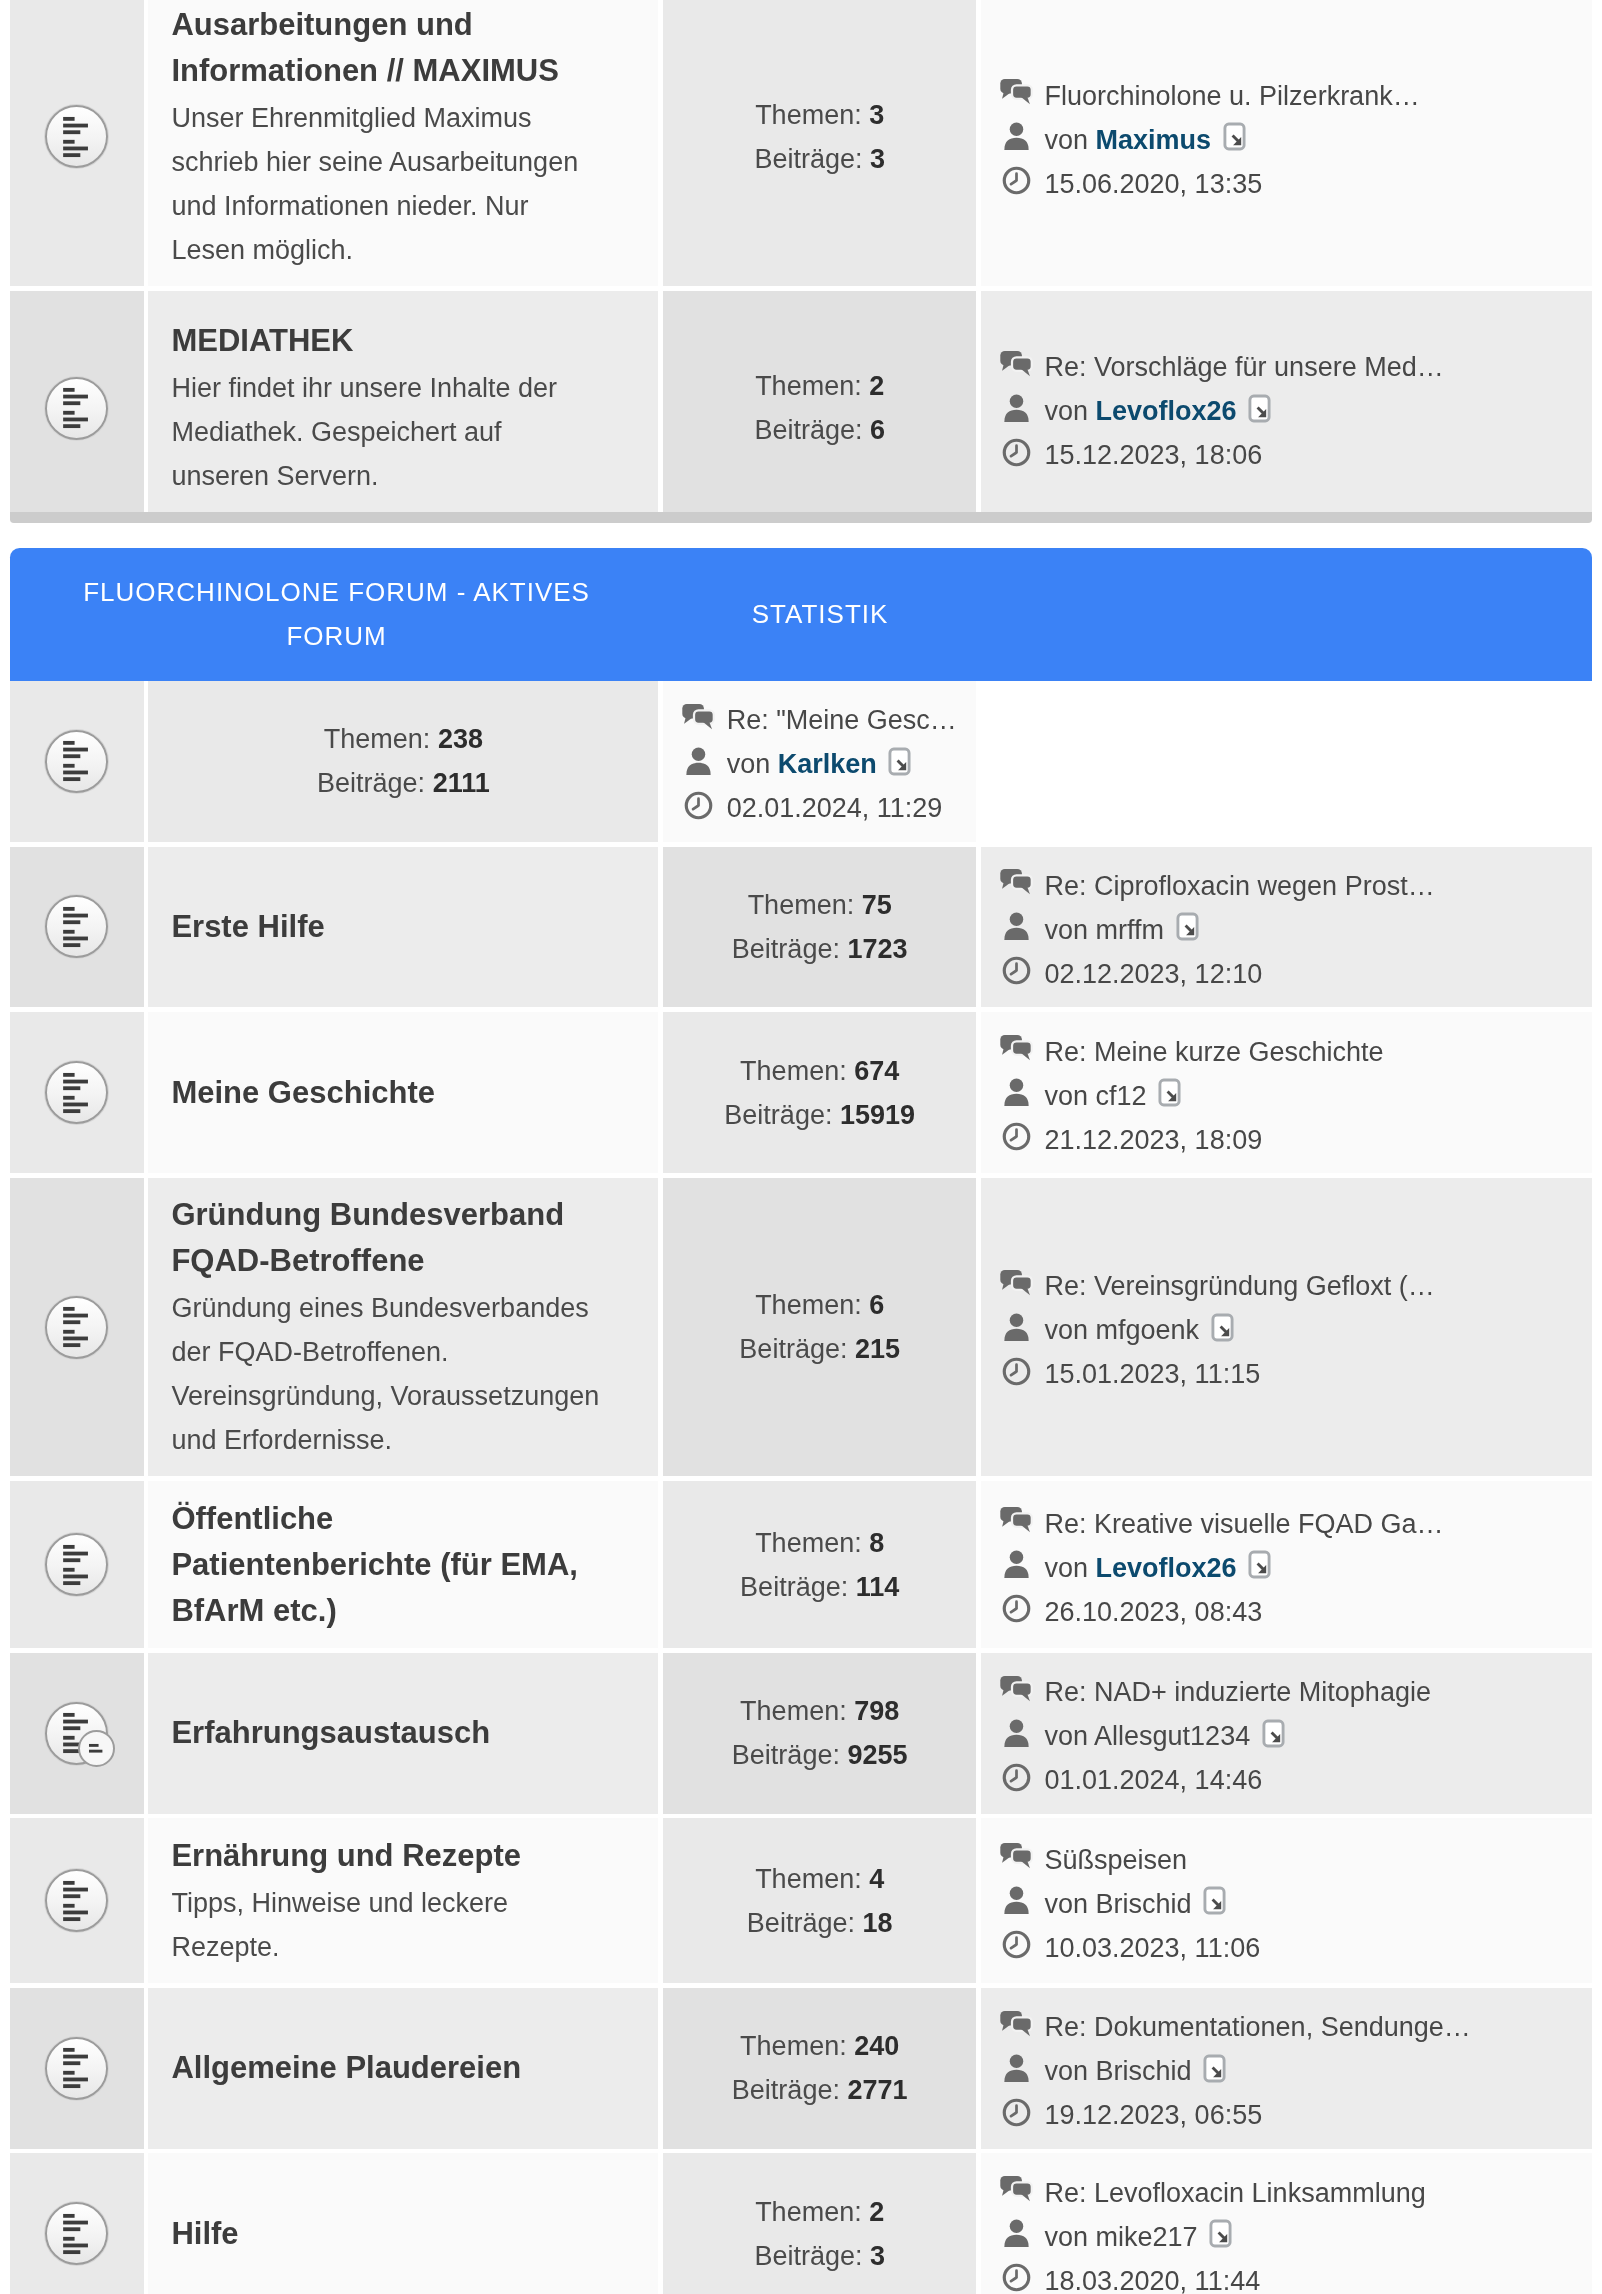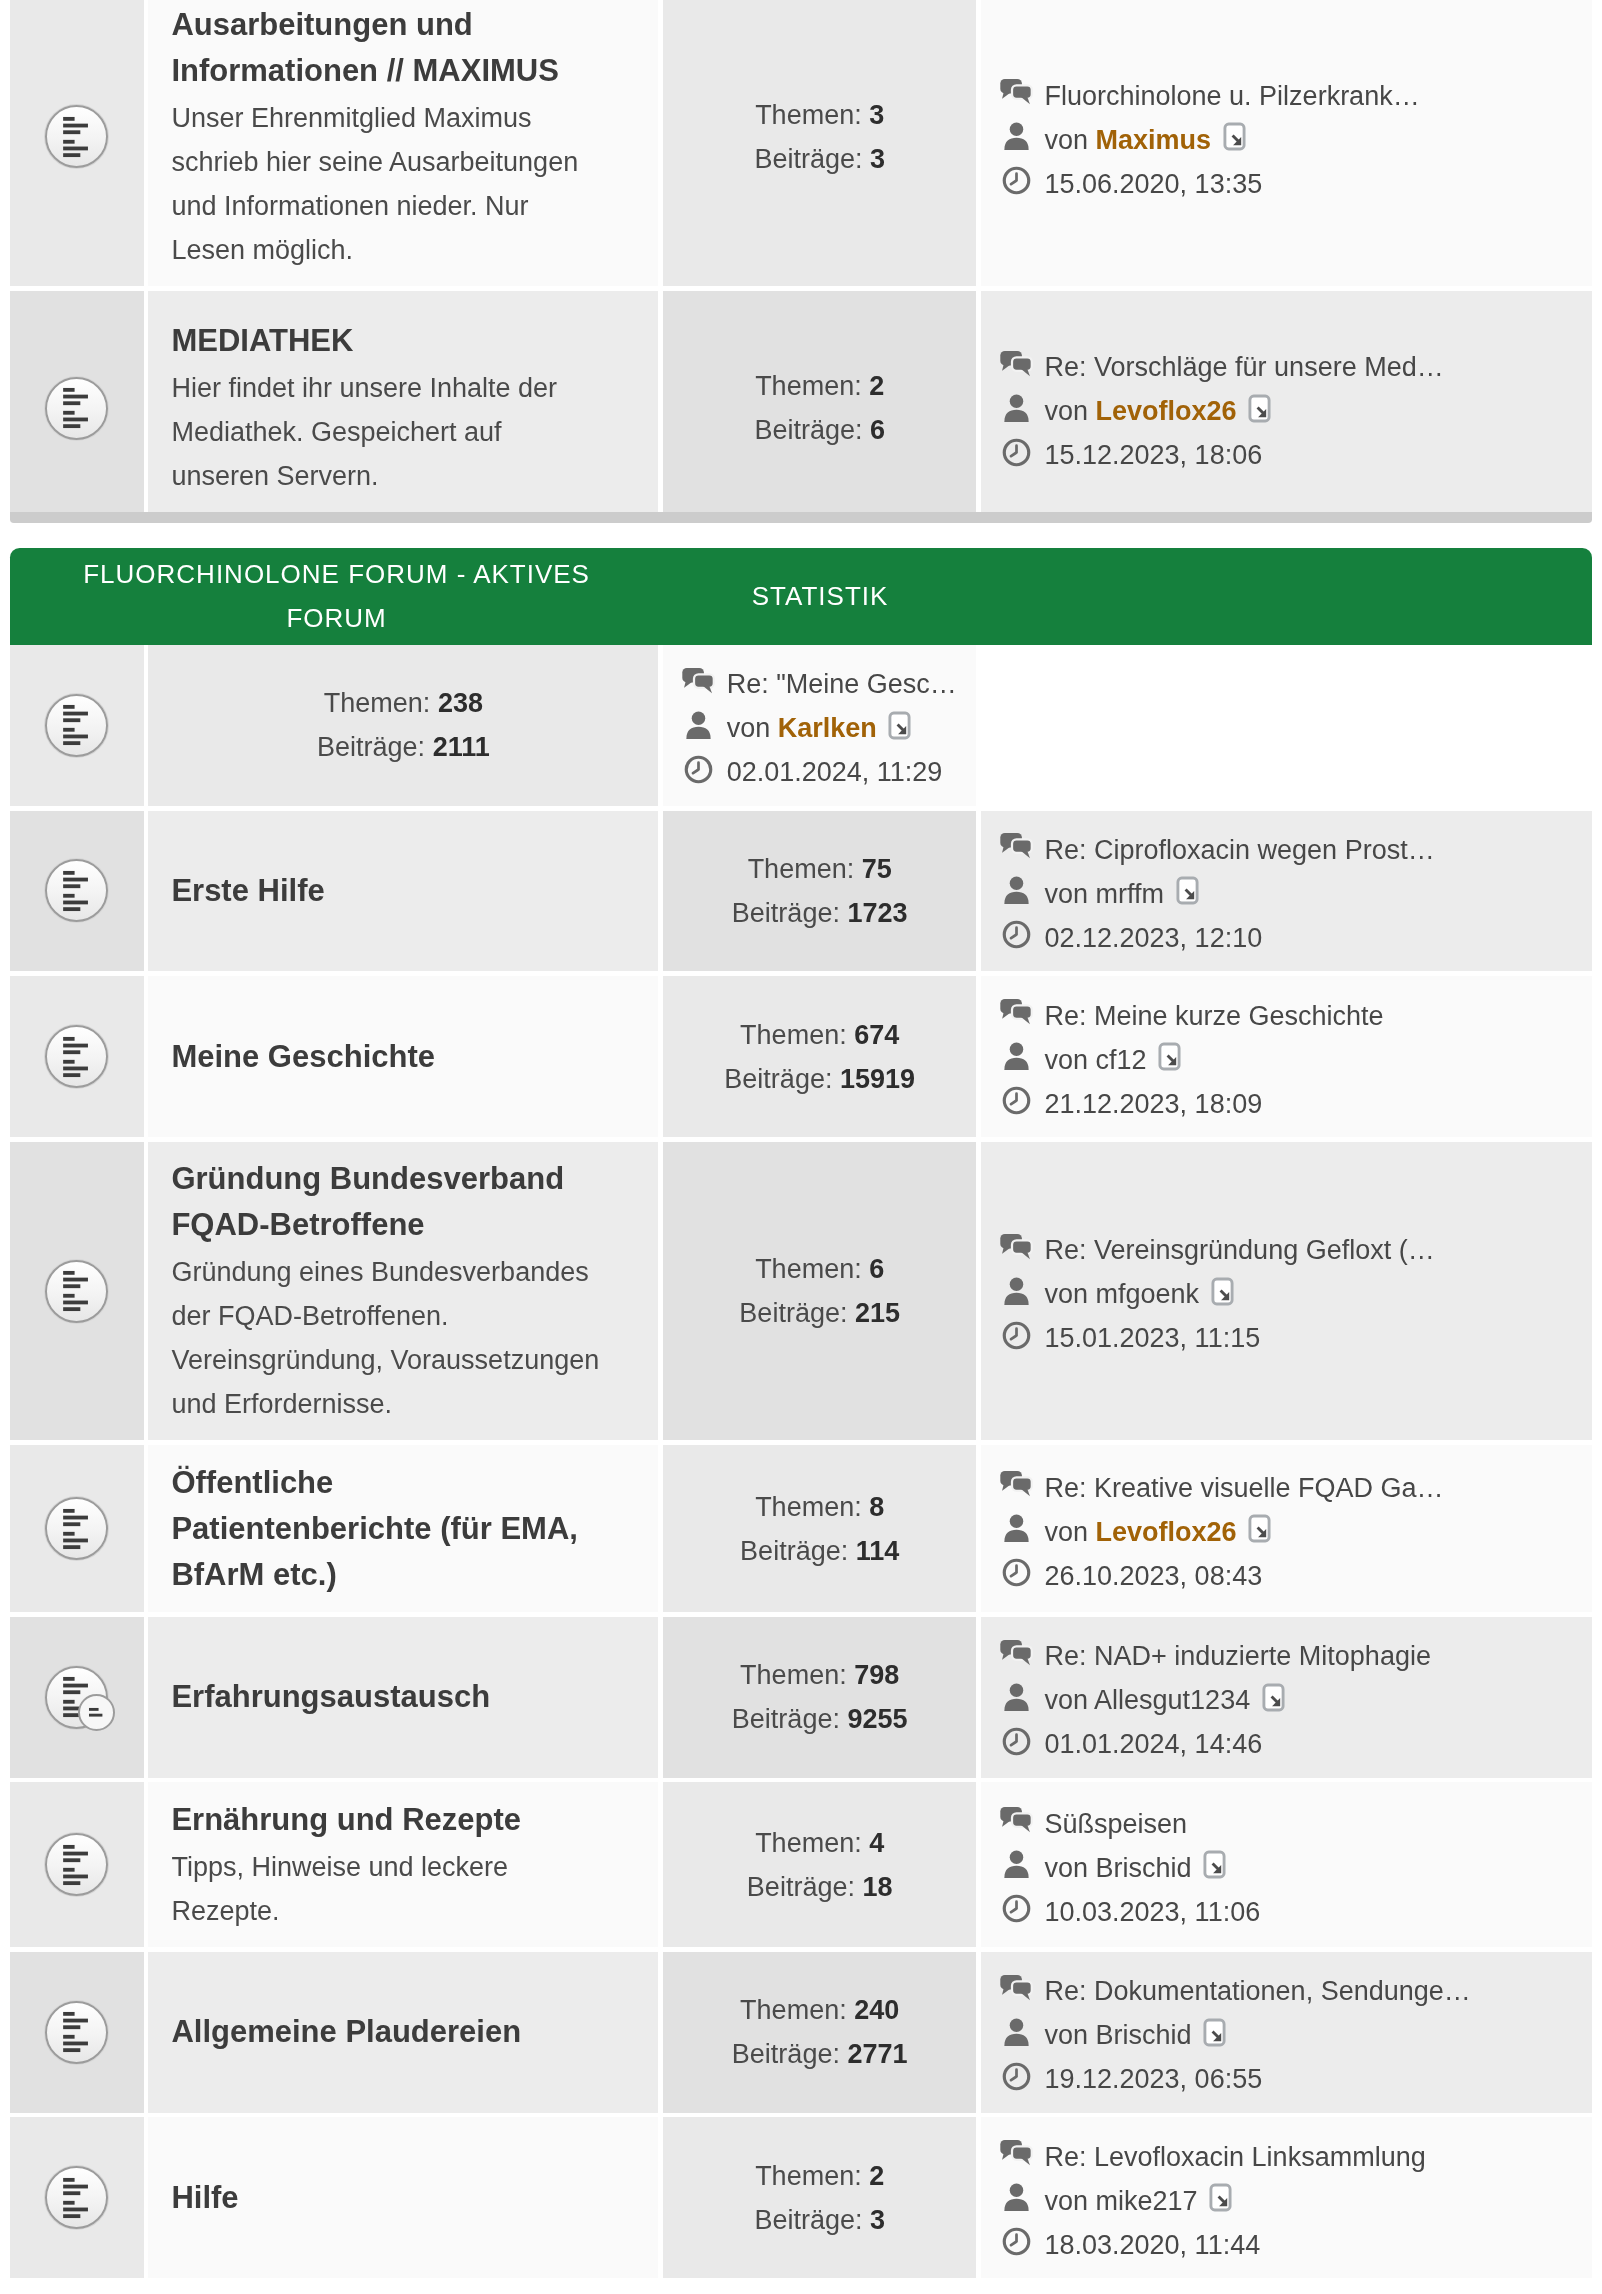--- a/index.html
+++ b/index.html
@@ -65,32 +65,32 @@
   .stats-cell { align-items: center; text-align: center; }
   .stat-line { font-size: 27px; color: #4a4a4a; line-height: 44px; white-space: nowrap; }
   .stat-num { color: #2d2d2d; font-weight: 700; }
 
   
   .last-cell { padding-left: 19px; padding-right: 7.7px; }
   .lp-line { display: flex; align-items: center; gap: 11.5px; height: 44px; white-space: nowrap; }
   .lp-icon { width: 33px; display: flex; justify-content: center; flex: none; }
   .lp-topic, .lp-by, .lp-date { font-size: 27px; color: #474747; margin-top: 7px; }
   .lp-topic { overflow: hidden; text-overflow: ellipsis; }
-  .username[data-kind="link"] { color: #a16207; font-weight: 700; }
+  .username[data-kind="link"] { color: #0c4a6e; font-weight: 700; }
   .username[data-kind="plain"] { color: #474747; }
   .goto-icon { display: flex; align-items: center; }
 
   
   .table-strip { height: 10.6px; background: #cccccc; margin: 0 9.6px; border-radius: 0 0 3.8px 3.8px; }
   .spacer { height: 25px; }
 
   
   .thead {
-    margin: 0 9.6px; height: 97px;
-    background: #15803d; color: #ffffff;
+    margin: 0 9.6px; height: 133px;
+    background: #3b82f6; color: #ffffff;
     border-radius: 9.6px 9.6px 0 0;
     display: flex; align-items: center;
   }
   .th { text-align: center; font-size: 26px; letter-spacing: 1px; line-height: 44px; }
   .th1 { width: 654px; display: flex; justify-content: center; }
   .th1 span { max-width: 538px; display: inline-block; }
   .th2 { width: 313px; }
   .th3 { flex: 1; }
 </style>
 </head>

